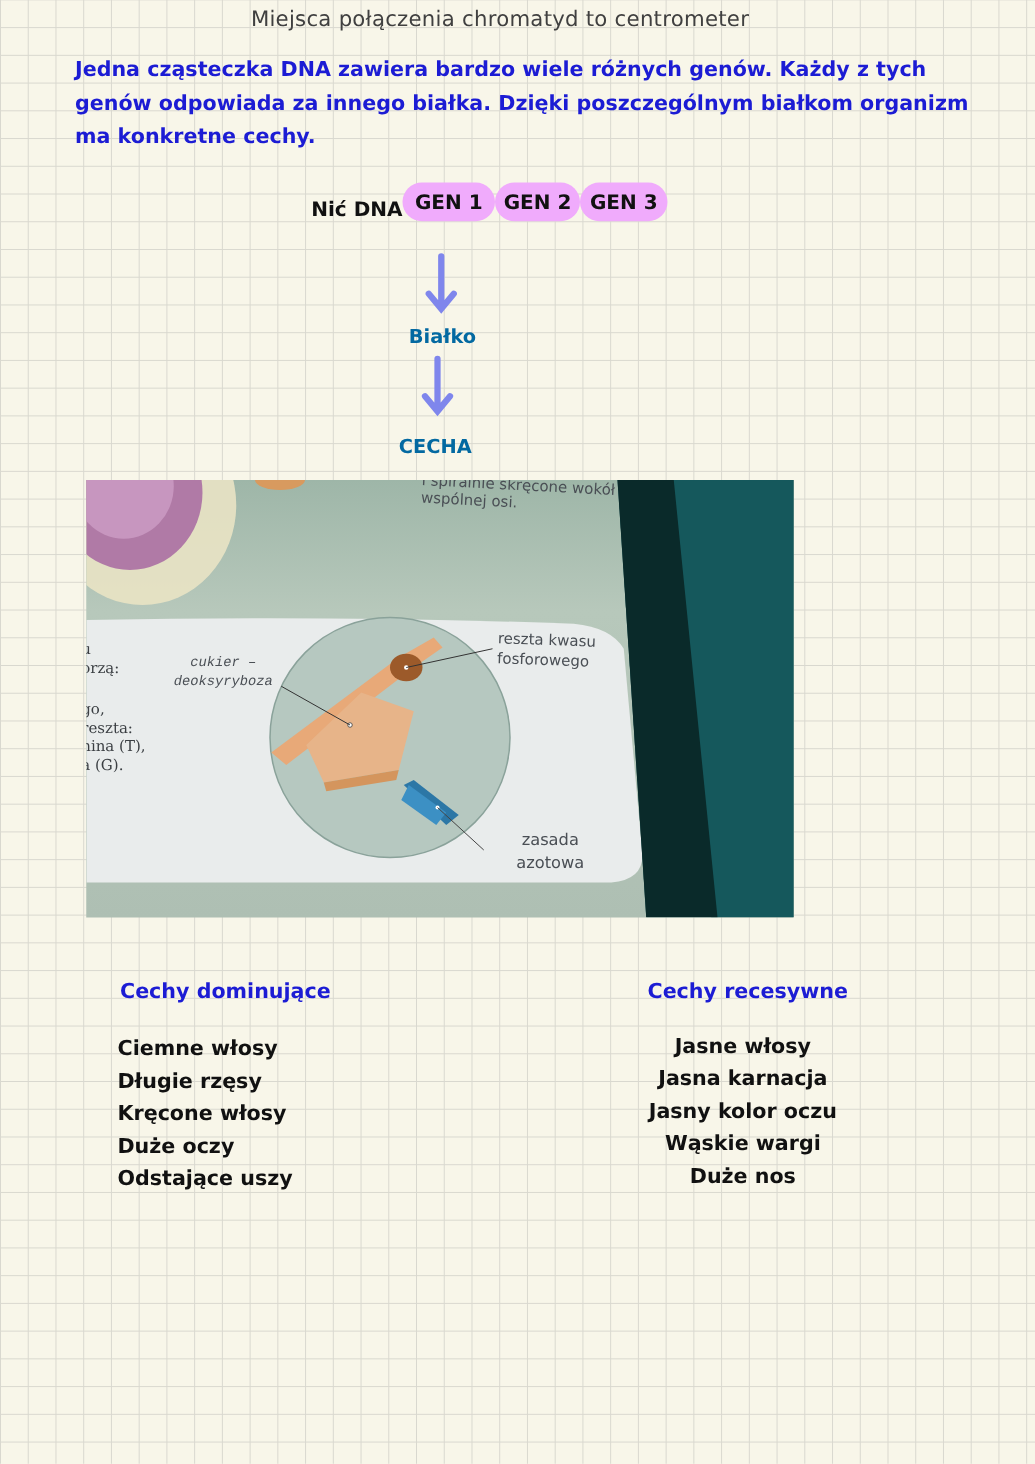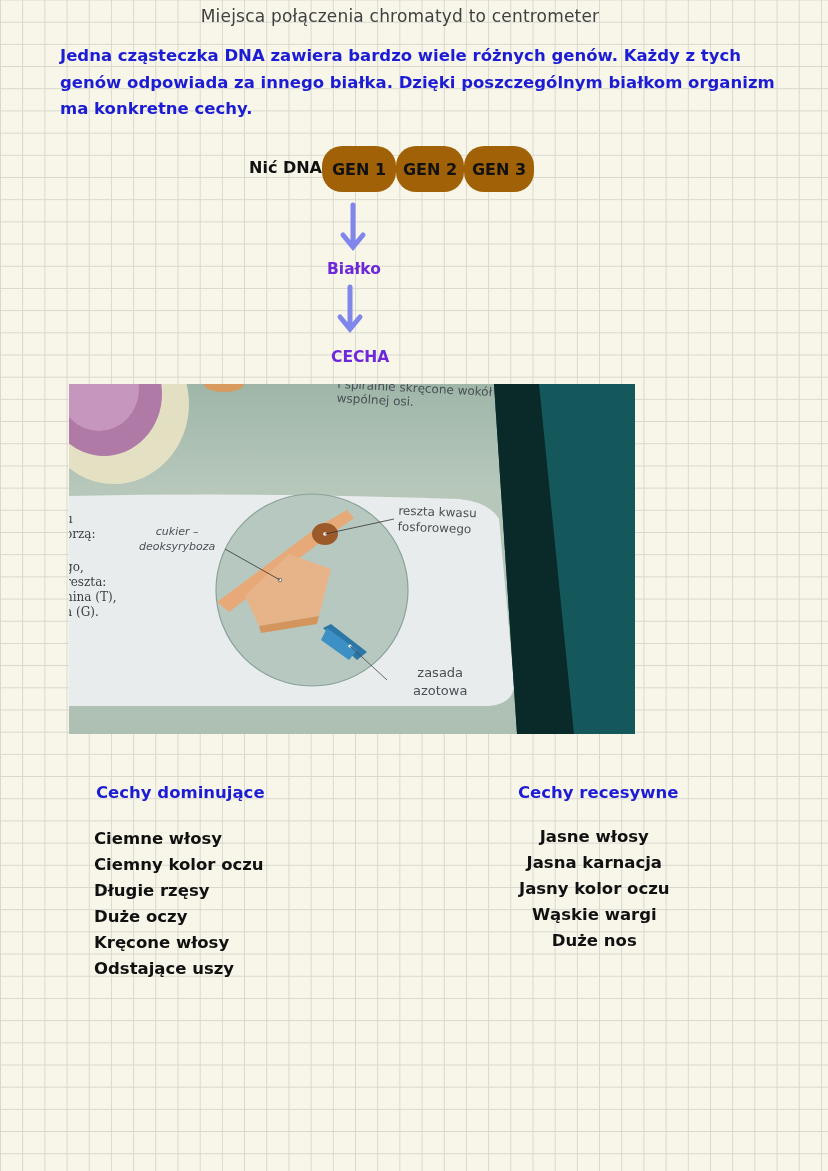--- a/index.html
+++ b/index.html
@@ -17,26 +17,26 @@
   .title {
     left: 0; width: 800px; top: 6px; text-align: center;
     font-size: 17px; color: #404040; letter-spacing: 0.2px;
   }
   .para {
     left: 60px; top: 43px; width: 720px;
     font-size: 16.5px; font-weight: bold; color: #1c1cd4; line-height: 26.5px;
   }
   .dna-label { left: 249px; top: 158px; font-size: 16px; font-weight: bold; color: #111; }
   .gene {
-    top: 146px; height: 46px; background: #a16207; border-radius: 20px;
+    top: 146px; height: 31px; background: #f0abfc; border-radius: 20px;
     display: flex; align-items: center; justify-content: center;
     font-size: 16px; font-weight: bold; color: #111;
   }
   .arrow { width: 30px; height: 52px; }
-  .lbl { font-size: 15.5px; font-weight: bold; color: #6d28d9; }
+  .lbl { font-size: 15.5px; font-weight: bold; color: #0369a1; }
   .photo {
     left: 69px; top: 384px; width: 566px; height: 350px; overflow: hidden;
     background: linear-gradient(180deg, #9eb6a8 0%, #b7c8bb 30%, #aebfb3 100%);
   }
   .head-blue { font-size: 16.5px; font-weight: bold; color: #1c1cd4; }
   .list { font-size: 16.5px; font-weight: bold; color: #111; line-height: 26px; margin: 0; padding: 0; list-style: none; }
   .ptext { font-family: "DejaVu Sans", sans-serif; color: #4a4f55; }
 </style>
 </head>
 <body>
@@ -56,21 +56,21 @@
     <span>GEN 3</span>
   </div>
 
 <svg class="abs arrow" style="left:338px;top:202px;" viewBox="0 0 30 52">
   <path d="M15 3 L15 44 M5 33 L15 45 L25 33" stroke="#7f86ec" stroke-width="5" stroke-linecap="round" fill="none"></path>
 </svg>
 <div class="abs lbl" style="left:327px;top:260px;">Białko</div>
 <svg class="abs arrow" style="left:335px;top:284px;" viewBox="0 0 30 52">
   <path d="M15 3 L15 44 M5 33 L15 45 L25 33" stroke="#7f86ec" stroke-width="5" stroke-linecap="round" fill="none"></path>
 </svg>
-<div class="abs lbl" style="left:319px;top:348px;margin-left:12px;">CECHA</div>
+<div class="abs lbl" style="left:319px;top:348px;">CECHA</div>
 
 <div class="abs photo">
   <svg width="566" height="350" viewBox="0 0 566 350" style="position:absolute;left:0;top:0;">
 
     <ellipse cx="45" cy="20" rx="75" ry="80" fill="#e9e3c4" opacity="0.9"></ellipse>
     <ellipse cx="35" cy="10" rx="58" ry="62" fill="#b07aa6"></ellipse>
     <ellipse cx="30" cy="5" rx="40" ry="42" fill="#c796bf"></ellipse>
     <ellipse cx="155" cy="0" rx="20" ry="8" fill="#d89a5f"></ellipse>
 
     <path d="M0 112 Q200 108 390 115 Q420 118 430 135 L445 300 Q445 320 420 322 L0 322 Z" fill="#e9ecec"></path>
@@ -97,21 +97,21 @@
 
     <line x1="156" y1="165" x2="211" y2="196" stroke="#333" stroke-width="0.8"></line>
     <line x1="256" y1="150" x2="325" y2="135" stroke="#333" stroke-width="0.8"></line>
     <line x1="281" y1="262" x2="318" y2="296" stroke="#444" stroke-width="0.8"></line>
   </svg>
 
   <div class="abs ptext" style="left:268px;top:-3px;font-size:12px;line-height:14px;transform:rotate(3deg);">
     <div>i spiralnie skręcone wokół</div>
     <div>wspólnej osi.</div>
   </div>
-  <div class="abs ptext" style="left:70px;top:140px;font-size:11px;line-height:15px;text-align:center;font-style:italic;">
+  <div class="abs ptext" style="left:70px;top:140px;font-size:11px;line-height:15px;text-align:center;font-style:italic;font-family:Liberation Mono, monospace;">
     <div>cukier –</div>
     <div>deoksyryboza</div>
   </div>
   <div class="abs ptext" style="left:329px;top:120px;font-size:12px;line-height:16px;transform:rotate(2deg);">
     <div>reszta kwasu</div>
     <div>fosforowego</div>
   </div>
   <div class="abs ptext" style="left:332px;top:280px;font-size:13px;line-height:18px;text-align:center;margin-left:12px;">
     <div>zasada</div>
     <div>azotowa</div>
@@ -123,24 +123,23 @@
     <div>go,</div>
     <div>reszta:</div>
     <div>nina (T),</div>
     <div>a (G).</div>
   </div>
 </div>
 
 <div class="abs head-blue" style="left:96px;top:783px;">Cechy dominujące</div>
 <ul class="abs list" style="left:94px;top:826px;">
   <li>Ciemne włosy</li>
-  <li>Ciemny kolor oczu</li>
   <li>Długie rzęsy</li>
+  <li>Kręcone włosy</li>
   <li>Duże oczy</li>
-  <li>Kręcone włosy</li>
   <li>Odstające uszy</li>
 </ul>
 
 <div class="abs head-blue" style="left:518px;top:783px;">Cechy recesywne</div>
 <ul class="abs list" style="left:519px;top:824px;text-align:center;">
   <li>Jasne włosy</li>
   <li>Jasna karnacja</li>
   <li>Jasny kolor oczu</li>
   <li>Wąskie wargi</li>
   <li>Duże nos</li>

